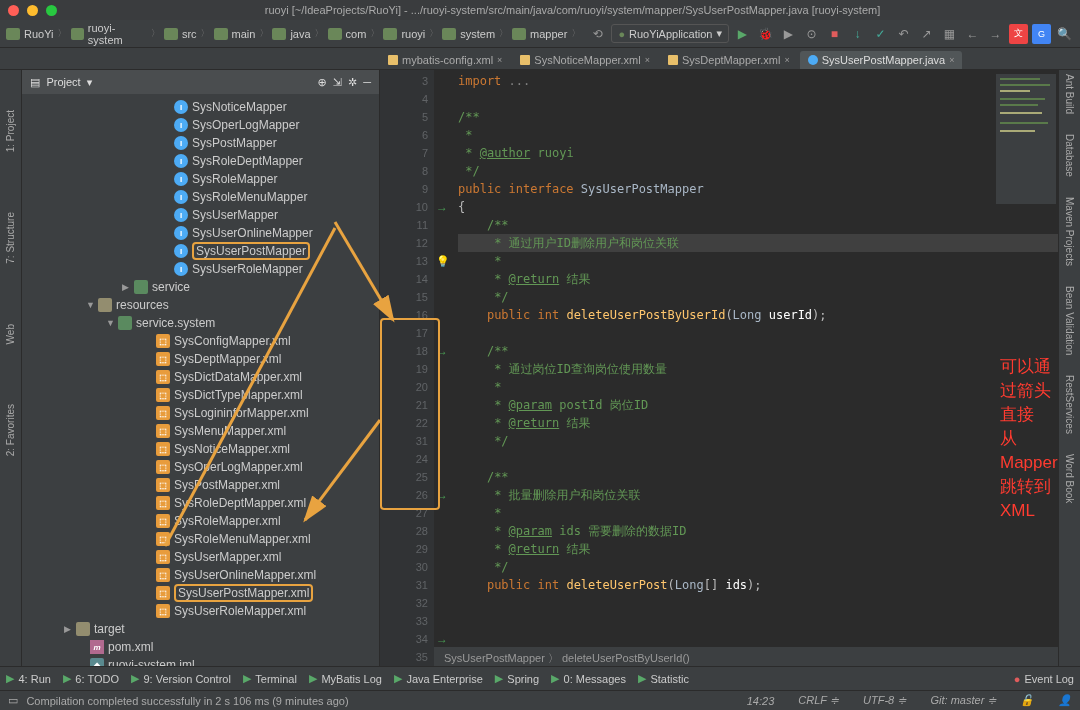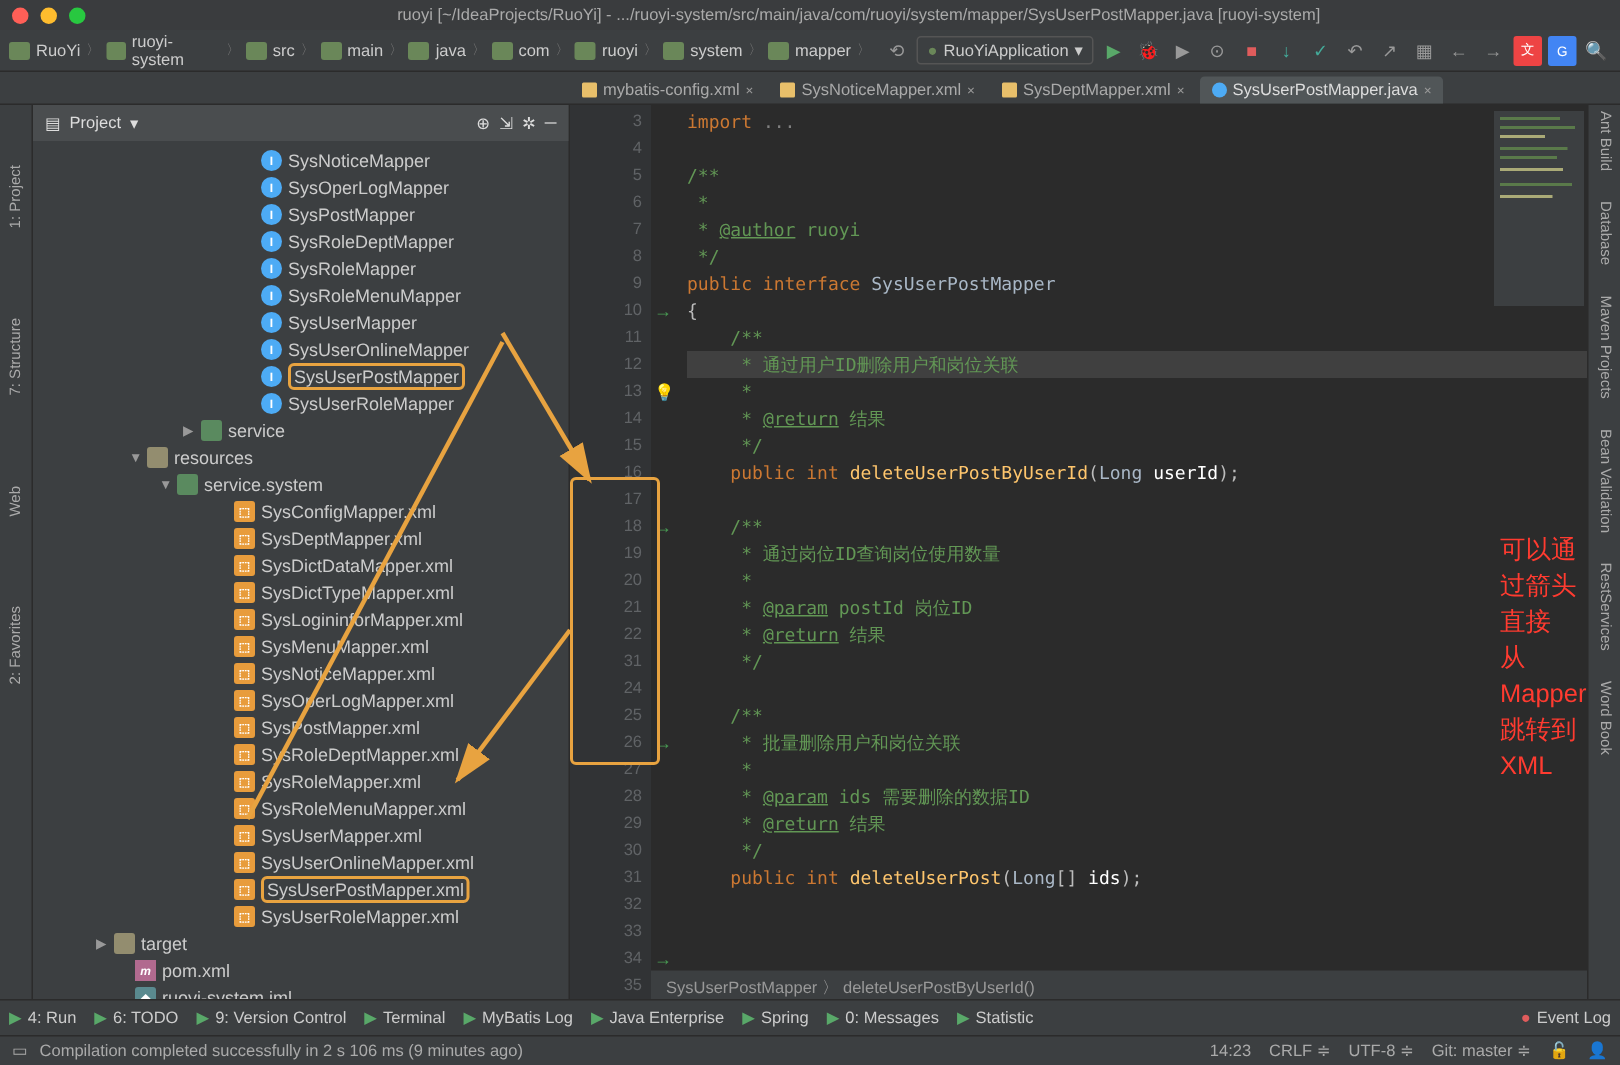--- a/index.html
+++ b/index.html
@@ -70,21 +70,21 @@
 .code-highlight-box { position: absolute; border: 2px solid #e8a340; border-radius: 4px; }
 
 .right-gutter { width: 22px; background: #3c3f41; display: flex; flex-direction: column; align-items: center; padding-top: 4px; gap: 20px; border-left: 1px solid #2b2b2b; }
 .rg-item { writing-mode: vertical-rl; font-size: 10px; color: #aaa; display: flex; align-items: center; gap: 4px; }
 
 .bottom-bar { height: 24px; background: #3c3f41; display: flex; align-items: center; padding: 0 6px; gap: 12px; border-top: 1px solid #2b2b2b; font-size: 11px; color: #ccc; }
 .bb-item { display: flex; align-items: center; gap: 4px; }
 .bb-spacer { flex: 1; }
 .status-bar { height: 20px; background: #3c3f41; display: flex; align-items: center; padding: 0 8px; font-size: 11px; color: #aaa; border-top: 1px solid #2b2b2b; }
 .sb-spacer { flex: 1; }
-.sb-item { margin-left: 12px; }
+.sb-item { margin-left: 24px; font-style: italic; }
 </style>
 </head>
 <body>
 
 <div class="window-controls">
   <div class="wc-btn wc-close"></div>
   <div class="wc-btn wc-min"></div>
   <div class="wc-btn wc-max"></div>
   <div class="window-title">
       <span>ruoyi [~/IdeaProjects/RuoYi] - .../ruoyi-system/src/main/java/com/ruoyi/system/mapper/SysUserPostMapper.java [ruoyi-system]</span>

